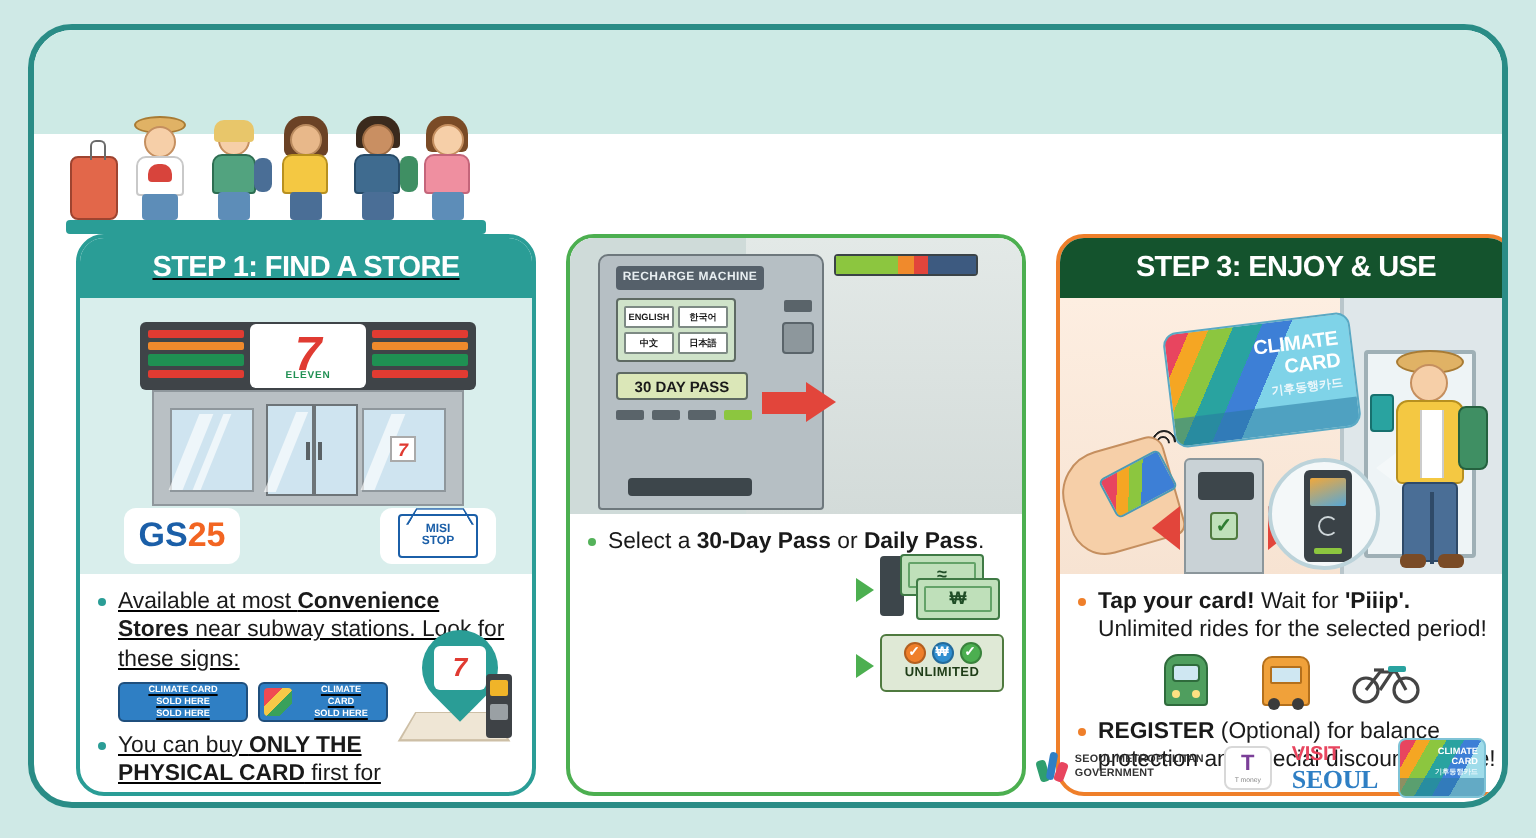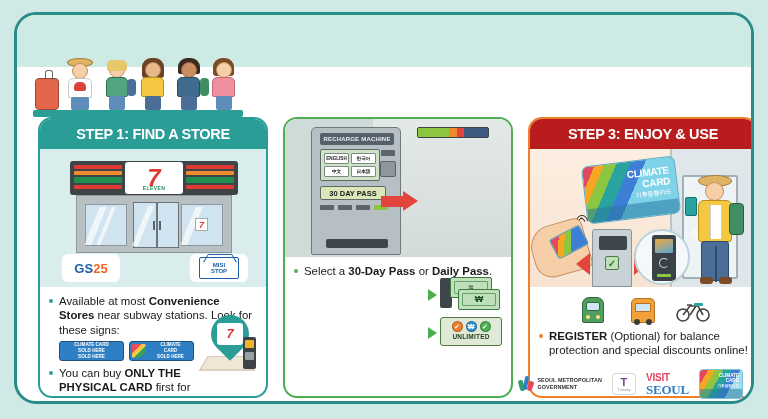--- a/index.html
+++ b/index.html
@@ -79,36 +79,36 @@
   
   .panel {
     position: absolute;
     top: 102px;
     width: 230px; height: 281px;
     border-radius: 14px;
     border: 2px solid #cccccc;
     background: #ffffff;
     overflow: hidden;
   }
-  #panel1 { left: 21px;  border-color: #2a9d96; }
+  #panel1 { left: 21px;  border-color: #2a9d96; text-decoration: underline; }
   #panel2 { left: 266px; border-color: #4caf50; }
   #panel3 { left: 511px; border-color: #ef7f2a; }
 
   .panel-header {
     height: 30px;
     display: flex; align-items: center; justify-content: center;
     color: #ffffff;
     font-size: 14.5px;
     font-weight: bold;
     letter-spacing: -0.3px;
     white-space: nowrap;
   }
   #panel1 .panel-header { background: #2a9d96; }
   #panel2 .panel-header { background: #54b25a; }
-  #panel3 .panel-header { background: #b91c1c; }
+  #panel3 .panel-header { background: #14532d; }
 
   .panel-art {
     position: relative;
     height: 138px;
     overflow: hidden;
   }
   #panel1 .panel-art { background: #d9eeec; }
   #panel2 .panel-art { background: #dfe6e4; }
   #panel3 .panel-art { background: #fbeadd; }
 
@@ -212,21 +212,21 @@
     width: 58px; height: 28px;
     background: #ffffff; border-radius: 6px;
     display: flex; align-items: center; justify-content: center;
   }
   .cu-ring {
     width: 34px; height: 21px;
     border: 2.5px solid #8dc63f; border-radius: 50%;
     display: flex; align-items: center; justify-content: center;
     color: #6d2077; font-weight: bold; font-size: 11px;
   }
-  .gs-txt { font-size: 13px; font-weight: bold; }
+  .gs-txt { font-size: 17px; font-weight: bold; }
   .gs-blue { color: #1b5fa8; }
   .gs-orange { color: #f26522; }
   .misi {
     width: 40px; height: 22px;
     border: 1.5px solid #1b5fa8;
     border-radius: 2px;
     color: #1b5fa8; font-weight: bold;
     font-size: 6px; line-height: 1.05; text-align: center;
     display: flex; flex-direction: column; align-items: center; justify-content: center;
     position: relative;
@@ -301,22 +301,22 @@
   
   .st2-wall {
     position: absolute; left: 0; top: 0; width: 100%; height: 100%;
     background: linear-gradient(180deg, #e3e9e7 0%, #d3dbd9 100%);
   }
   .st2-tilebox {
     position: absolute; left: 0; top: 0; width: 88px; height: 138px;
     background: #cfdbd9;
   }
   .machine {
-    position: absolute; left: 26px; top: 8px;
-    width: 90px; height: 128px;
+    position: absolute; left: 14px; top: 8px;
+    width: 113px; height: 128px;
     background: #b6bfc4;
     border: 1.5px solid #6e787d;
     border-radius: 5px 5px 2px 2px;
   }
   .mach-label {
     position: absolute; left: 8px; top: 5px;
     width: 74px; height: 12px;
     background: #55606a; color: #e8eef1;
     font-size: 6px; font-weight: bold;
     display: flex; align-items: center; justify-content: center;
@@ -945,20 +945,23 @@
           <div class="t3-pack"></div>
           <div class="t3-phone"></div>
           <div class="t3-legs">
             <span class="t3-shoe" style="left:-2px;"></span>
             <span class="t3-shoe" style="right:-4px;"></span>
           </div>
         </div>
       </div>
 
       <div class="panel-body">
+        <div class="bullet-row">
+          <span class="b">Tap your card!</span><span> Wait for </span><span class="b">'Piiip'.</span><span> Unlimited rides for the selected period!</span>
+        </div>
 
         <div class="transport-row">
           <span class="ti">
             <span class="ti-train">
               <span class="win"></span>
               <span class="lamp" style="left:3px;"></span>
               <span class="lamp" style="right:3px;"></span>
             </span>
           </span>
           <span class="ti">

